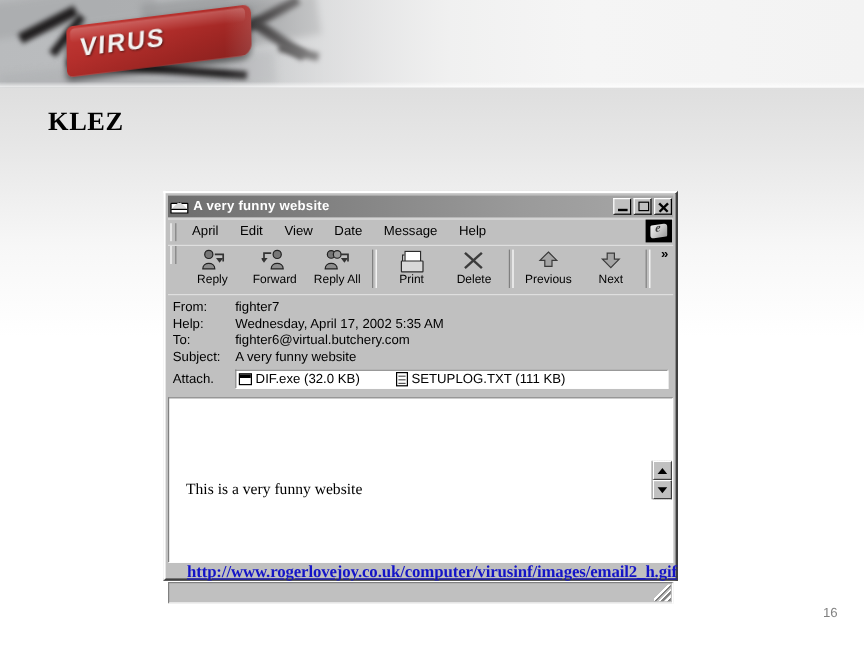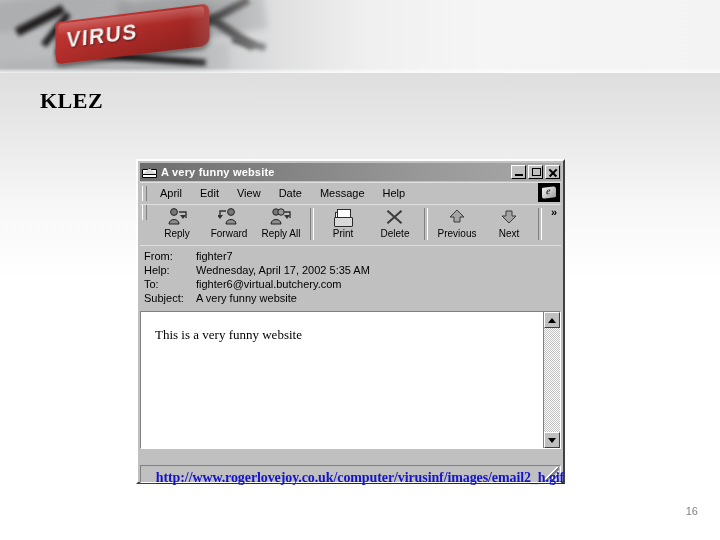--- a/index.html
+++ b/index.html
@@ -322,20 +322,21 @@
   .bodyarea {
     margin: 2px 2px 16px 2px;
     height: 138px;
     background: #ffffff;
     border-top: 1px solid #808080;
     border-left: 1px solid #808080;
     border-right: 1px solid #ffffff;
     border-bottom: 1px solid #ffffff;
     box-sizing: border-box;
     display: flex;
+    align-items: center;
   }
   .bodytext {
     flex: 1;
     padding: 14px 0 0 14px;
     font-family: "Liberation Serif", serif;
     font-size: 13px;
     line-height: 17px;
     color: #000;
   }
   .vscroll {
@@ -552,20 +553,33 @@
         <span class="hvalue">Wednesday, April 17, 2002 5:35 AM</span>
       </div>
       <div class="hrow">
         <span class="hlabel">To:</span>
         <span class="hvalue">fighter6@virtual.butchery.com</span>
       </div>
       <div class="hrow">
         <span class="hlabel">Subject:</span>
         <span class="hvalue">A very  funny website</span>
       </div>
+      <div class="hrow" style="height:18px;margin-top:2px;">
+        <span class="hlabel">Attach.</span>
+        <span class="attachbox">
+          <span class="attach-item">
+            <span class="exe-ico"></span>
+            <span>DIF.exe (32.0 KB)</span>
+          </span>
+          <span class="attach-item second">
+            <span class="txt-ico"></span>
+            <span>SETUPLOG.TXT (111 KB)</span>
+          </span>
+        </span>
+      </div>
     </div>
 
     <div class="bodyarea">
       <div class="bodytext">
         <div>This is a very funny website</div>
       </div>
       <div class="vscroll">
         <span class="sbtn up">
             <i></i>
           </span>

